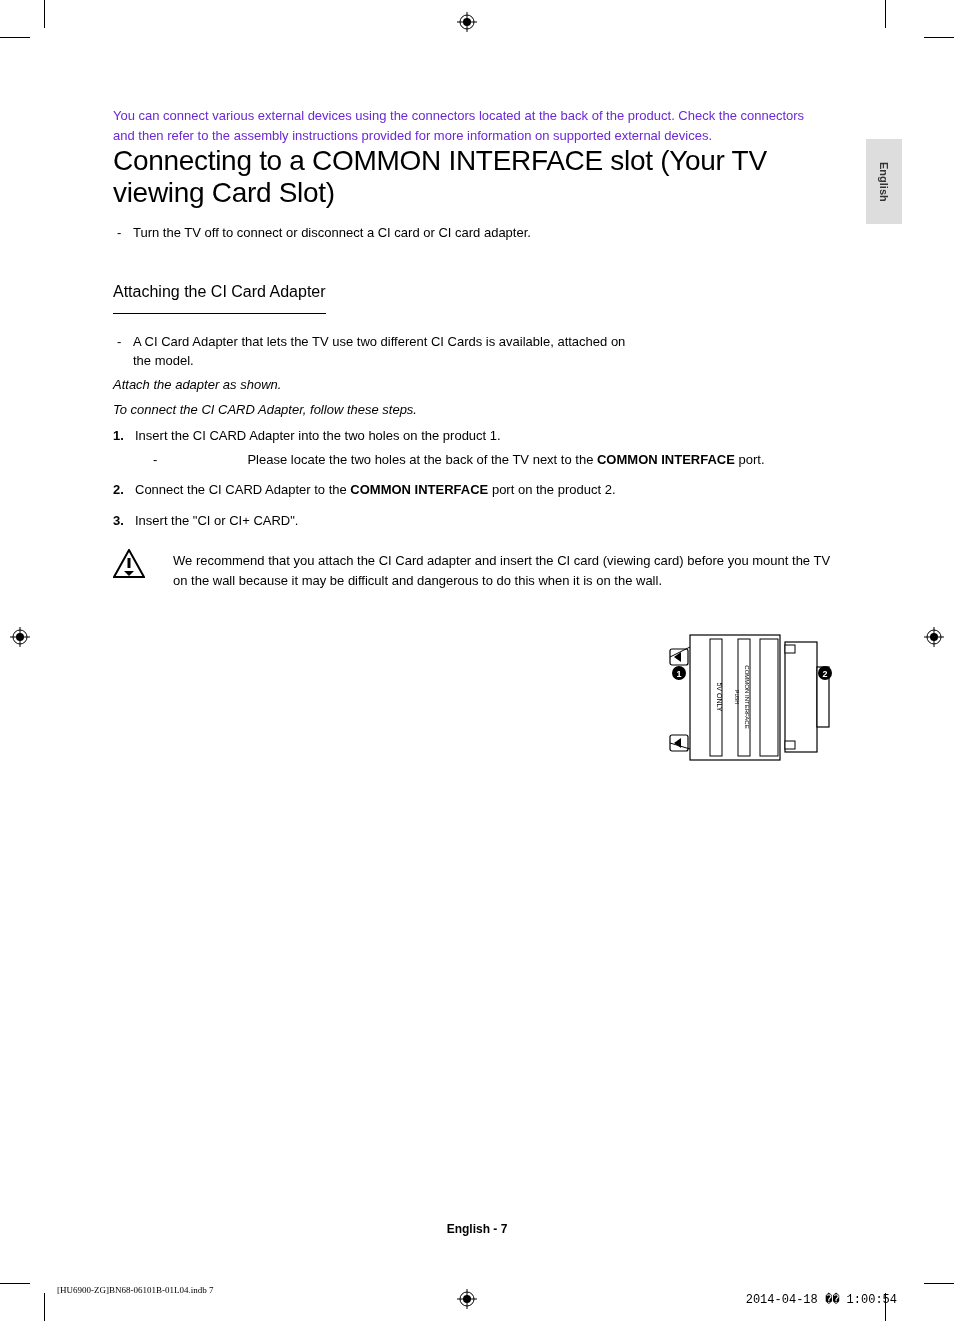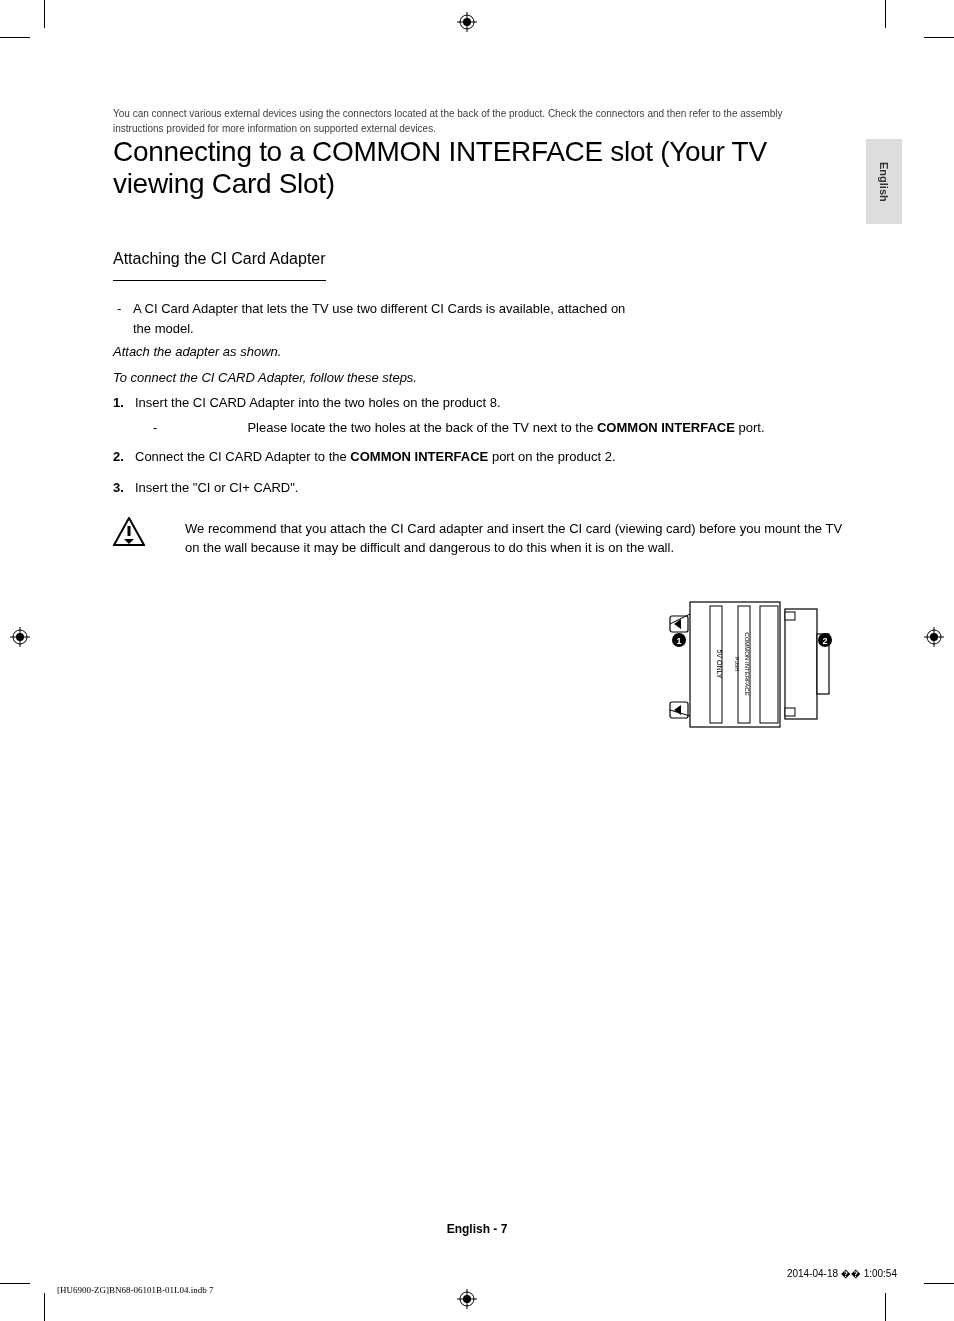--- a/index.html
+++ b/index.html
@@ -63,23 +63,23 @@
     font-size: 28px;
     font-weight: normal;
     margin-bottom: 14px;
     letter-spacing: -0.3px;
   }
   h1.main-heading:nth-of-type(2) {
     margin-top: 42px;
     line-height: 1.4;
   }
   p.intro {
-    font-size: 10px;
-    line-height: 1.5;
-    color: #404040;
+    font-size: 13px;
+    line-height: 1.5;
+    color: #6d28d9;
     width: 700px;
   }
   .dash-list {
     list-style: none;
     padding-left: 4px;
     margin-top: 8px;
   }
   .dash-list li {
     position: relative;
     padding-left: 16px;
@@ -152,21 +152,21 @@
   .nested-dash li::before {
     content: "-";
     position: absolute;
     left: 0;
   }
   .bold-inline { font-weight: bold; }
   .warning-box {
     display: flex;
     margin-top: 18px;
     align-items: flex-start;
-    gap: 40px;
+    gap: 28px;
   }
   .warning-icon {
     width: 32px;
     height: 30px;
     flex-shrink: 0;
   }
   .warning-text {
     font-size: 13px;
     line-height: 1.5;
     padding-top: 2px;
@@ -183,23 +183,23 @@
   .footer-left {
     position: absolute;
     left: 57px;
     bottom: 26px;
     font-size: 9px;
     font-family: "Times New Roman", serif;
   }
   .footer-right {
     position: absolute;
     right: 57px;
-    bottom: 41px;
-    font-size: 10px;
-    font-family: Liberation Sans, sans-serif;
+    bottom: 14px;
+    font-size: 12px;
+    font-family: Liberation Mono, monospace;
   }
 </style>
 </head>
 <body>
 
 <div class="crop-mark cm-top-left-v"></div>
 <div class="crop-mark cm-top-right-v"></div>
 <div class="crop-mark cm-bot-left-v"></div>
 <div class="crop-mark cm-bot-right-v"></div>
 <div class="crop-mark cm-left-top-h"></div>
@@ -242,20 +242,23 @@
 
 <div class="lang-tab">
   <span>English</span>
 </div>
 
 <div class="content">
 
   <p class="intro">You can connect various external devices using the connectors located at the back of the product. Check the connectors and then refer to the assembly instructions provided for more information on supported external devices.</p>
 
   <h1 class="main-heading">Connecting to a COMMON INTERFACE slot (Your TV viewing Card Slot)</h1>
+  <ul class="dash-list">
+    <li>Turn the TV off to connect or disconnect a CI card or CI card adapter.</li>
+  </ul>
 
   <h2 class="sub-heading">Attaching the CI Card Adapter</h2>
 
   <div style="position:relative;">
     <div class="left-col">
       <ul class="dash-list">
         <li>A CI Card Adapter that lets the TV use two different CI Cards is available, attached on the model.</li>
       </ul>
       <p class="plain">Attach the adapter as shown.</p>
       <p class="plain">To connect the CI CARD Adapter, follow these steps.</p>
@@ -290,21 +293,21 @@
 
         <text x="52" y="70" font-size="7" text-anchor="middle" transform="rotate(90 52 70)">5V ONLY</text>
         <text x="80" y="70" font-size="6" text-anchor="middle" transform="rotate(90 80 70)">COMMON INTERFACE</text>
         <text x="70" y="70" font-size="5" text-anchor="middle" transform="rotate(90 70 70)">PUSH</text>
       </svg>
     </div>
   </div>
 
   <ol class="num-list">
     <li>
-      <span>Insert the CI CARD Adapter into the two holes on the product 8.</span>
+      <span>Insert the CI CARD Adapter into the two holes on the product 1.</span>
       <ul class="nested-dash">
         <li>
           <span>Please locate the two holes at the back of the TV next to the </span><span class="bold-inline">COMMON INTERFACE</span><span> port.</span>
         </li>
       </ul>
     </li>
     <li>
       <span>Connect the CI CARD Adapter to the </span><span class="bold-inline">COMMON INTERFACE</span><span> port on the product 2.</span>
     </li>
     <li>Insert the "CI or CI+ CARD".</li>

